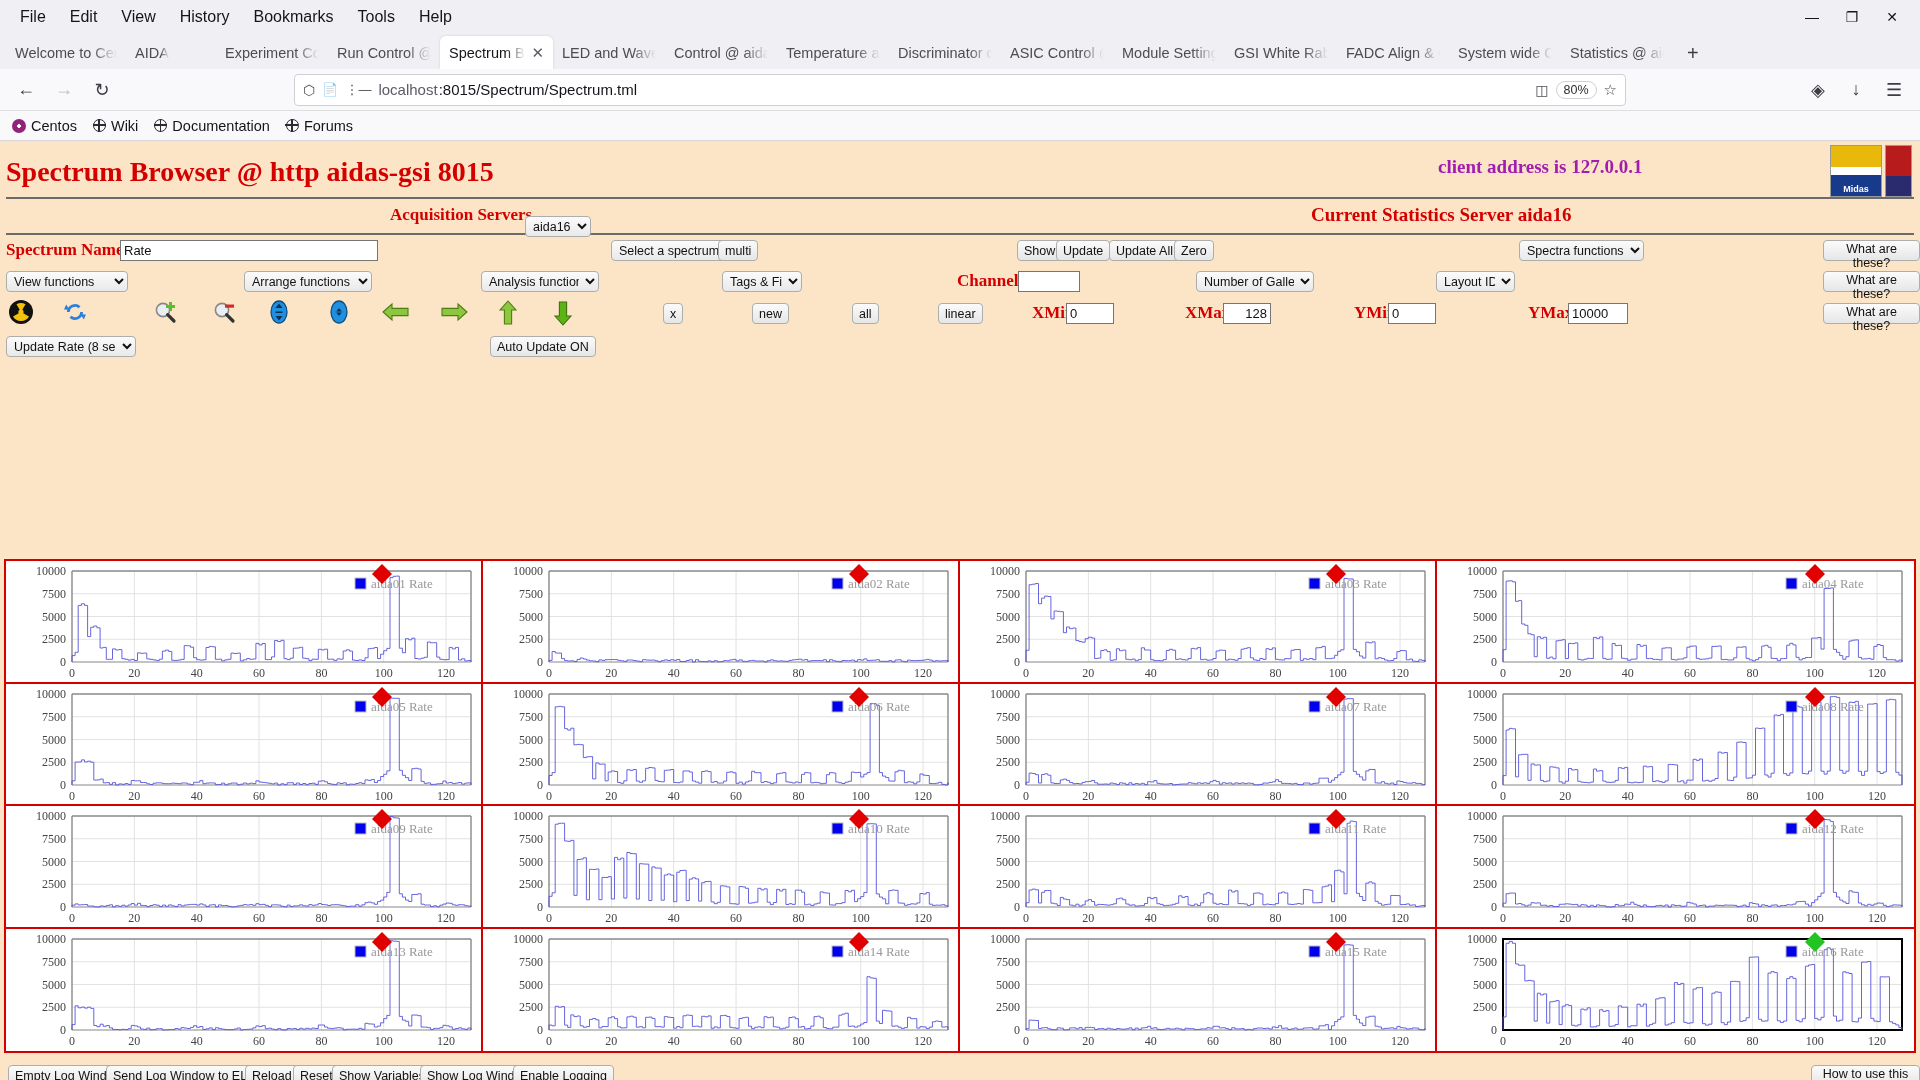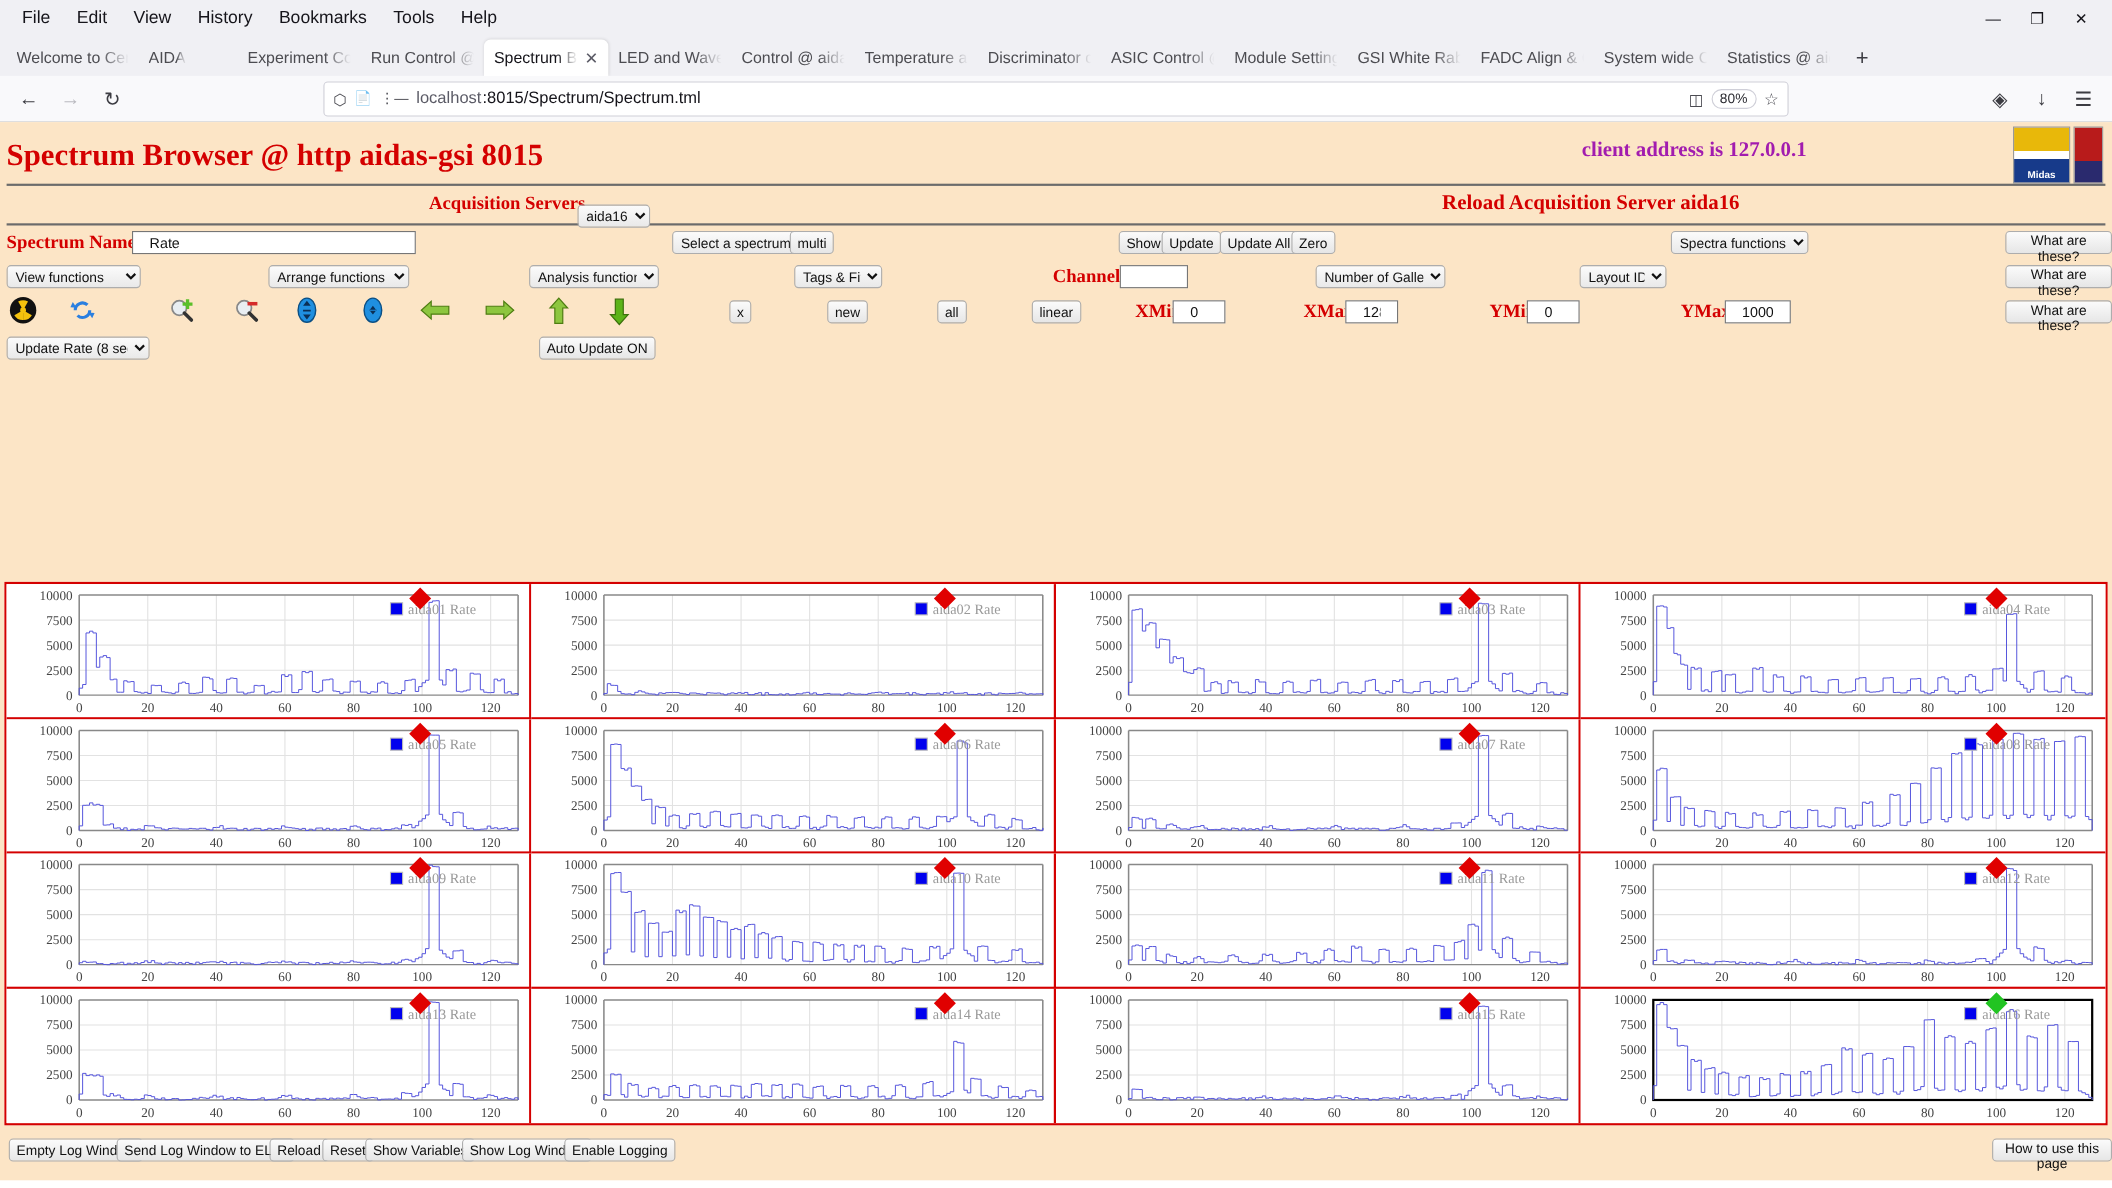--- a/index.html
+++ b/index.html
@@ -163,21 +163,21 @@
     font-size: 12.5px;
     background: linear-gradient(#fbfbfb, #e6e6e6);
     border: 1px solid #adadad; border-radius: 4px;
     padding: 1px 6px; color: #111; height: 21px;
     cursor: default;
   }
   input.gtk {
     font-family: "Liberation Sans", sans-serif;
     font-size: 13px;
     border: 1px solid #767676; background:#fff;
-    height: 21px; padding: 0 15px; color:#111;
+    height: 21px; padding: 0 3px; color:#111;
   }
   .redlbl { color: #d40000; font-weight: bold; font-size: 17px; font-family: "Liberation Serif", serif; }
 
   .ctl { position: absolute; }
 
   .toolrow { position: relative; }
 
   
   .gallery {
     position: absolute; left: 4px; top: 418px;
@@ -288,20 +288,38 @@
       <span class="spacer"></span>
       <span style="font-size:14px;color:#4b4b52;">◫</span>
       <span class="zoombadge">80%</span>
       <span style="font-size:15px;color:#4b4b52;">☆</span>
     </div>
     <div class="navbtn">◈</div>
     <div class="navbtn">↓</div>
     <div class="navbtn">☰</div>
   </div>
 
+  <div class="bookmarks">
+    <div class="bm">
+      <span class="centos-dot"></span>
+      <span>Centos</span>
+    </div>
+    <div class="bm">
+      <span class="globe"></span>
+      <span>Wiki</span>
+    </div>
+    <div class="bm">
+      <span class="globe"></span>
+      <span>Documentation</span>
+    </div>
+    <div class="bm">
+      <span class="globe"></span>
+      <span>Forums</span>
+    </div>
+  </div>
 </div>
 
 <div class="page">
 
   <div class="hdr-row">
     <div class="hdr-title">Spectrum Browser @ http aidas-gsi 8015</div>
     <div class="hdr-client">client address is 127.0.0.1</div>
     <div class="logos">
       <div class="logo-midas">
           <span>Midas</span>
@@ -311,21 +329,21 @@
   </div>
   <div class="hr"></div>
 
   <div class="srv-row">
     <div class="srv-label">Acquisition Servers</div>
     <div class="srv-sel">
       <select class="gtk">
         <option>aida16</option>
       </select>
     </div>
-    <div class="srv-current">Reload Acquisition Server aida16</div>
+    <div class="srv-current">Current Statistics Server aida16</div>
   </div>
   <div class="hr"></div>
 
   <div class="toolrow" style="height:31px;">
     <span class="ctl redlbl" style="left:6px; top:5px;">Spectrum Name:</span>
     <input class="gtk ctl" style="left: 120px; top: 5px; width: 258px;" value="Rate">
     <select class="gtk ctl" style="left:611px; top:5px;">
       <option>Select a spectrum</option>
     </select>
     <button class="gtk ctl" style="left:718px; top:5px;">multi</button>

